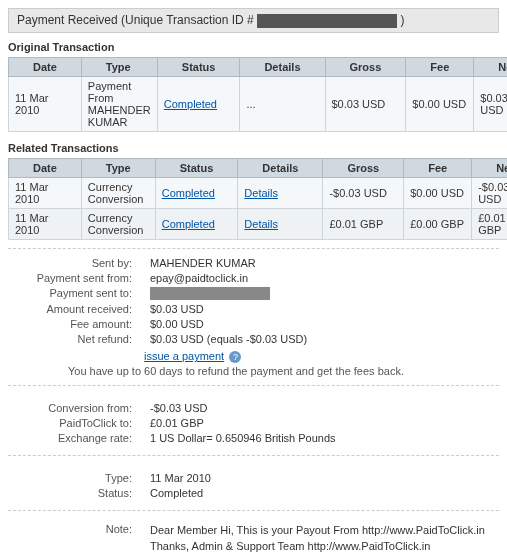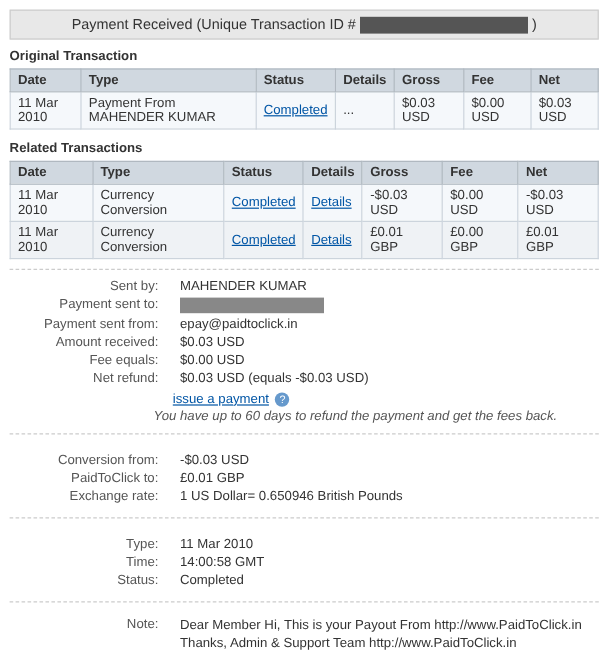--- a/index.html
+++ b/index.html
@@ -13,21 +13,20 @@
     .page-wrapper {
       padding: 8px;
       width: 507px;
     }
     .header-bar {
       background: #e8e8e8;
       border: 1px solid #ccc;
       padding: 4px 8px;
       margin-bottom: 8px;
       font-size: 12px;
-      text-align: center;
     }
     .redacted-box {
       display: inline-block;
       background: #555;
       width: 140px;
       height: 14px;
       vertical-align: middle;
     }
     .section-title {
       font-weight: bold;
@@ -38,21 +37,21 @@
     }
     table {
       width: 100%;
       border-collapse: collapse;
       font-size: 11px;
     }
     thead tr {
       background: #d0d8e0;
     }
     thead th {
-      padding: 3px 6px;
+      padding: 3px 24px;
       text-align: left;
       border: 1px solid #b0b8c0;
       font-weight: bold;
     }
     tbody tr {
       background: #f5f8fb;
     }
     tbody tr:nth-child(even) {
       background: #eff2f5;
     }
@@ -90,23 +89,22 @@
     .refund-link {
       color: #0055a5;
       text-decoration: underline;
       cursor: pointer;
       font-size: 11px;
       margin-left: 136px;
     }
     .refund-info {
       font-size: 11px;
       color: #555;
-      margin-left: 120px;
+      margin-left: 60px;
       margin-top: 2px;
-      font-style: italic;
     }
     .question-icon {
       display: inline-block;
       background: #6699cc;
       color: #fff;
       border-radius: 50%;
       width: 12px;
       height: 12px;
       font-size: 9px;
       text-align: center;
@@ -216,35 +214,35 @@
       </tr>
     </tbody>
   </table>
 
   <div class="detail-section">
     <div class="detail-row">
       <span class="detail-label">Sent by:</span>
       <span class="detail-value">MAHENDER KUMAR</span>
     </div>
     <div class="detail-row">
+      <span class="detail-label">Payment sent from:</span>
+      <span class="detail-value">epay@paidtoclick.in</span>
+    </div>
+    <div class="detail-row">
       <span class="detail-label">Payment sent to:</span>
       <span class="detail-value">
         <span class="redacted-email"></span>
       </span>
     </div>
     <div class="detail-row">
-      <span class="detail-label">Payment sent from:</span>
-      <span class="detail-value">epay@paidtoclick.in</span>
-    </div>
-    <div class="detail-row">
       <span class="detail-label">Amount received:</span>
       <span class="detail-value">$0.03 USD</span>
     </div>
     <div class="detail-row">
-      <span class="detail-label">Fee equals:</span>
+      <span class="detail-label">Fee amount:</span>
       <span class="detail-value">$0.00 USD</span>
     </div>
     <div class="detail-row">
       <span class="detail-label">Net refund:</span>
       <span class="detail-value">$0.03 USD (equals -$0.03 USD)</span>
     </div>
     <div style="margin-top:4px;">
       <span class="refund-link">issue a payment</span>
       <span class="question-icon">?</span>
     </div>
@@ -265,24 +263,20 @@
       <span class="detail-value">1 US Dollar= 0.650946 British Pounds</span>
     </div>
   </div>
 
   <div class="info-section">
     <div class="detail-row">
       <span class="detail-label">Type:</span>
       <span class="detail-value">11 Mar 2010</span>
     </div>
     <div class="detail-row">
-      <span class="detail-label">Time:</span>
-      <span class="detail-value">14:00:58 GMT</span>
-    </div>
-    <div class="detail-row">
       <span class="detail-label">Status:</span>
       <span class="detail-value">Completed</span>
     </div>
   </div>
 
   <div class="notes-section">
     <div class="detail-row">
       <span class="detail-label">Note:</span>
       <span class="detail-value" style="max-width:340px; line-height:1.4;">Dear Member Hi, This is your Payout From http://www.PaidToClick.in Thanks, Admin &amp; Support Team http://www.PaidToClick.in</span>
     </div>

